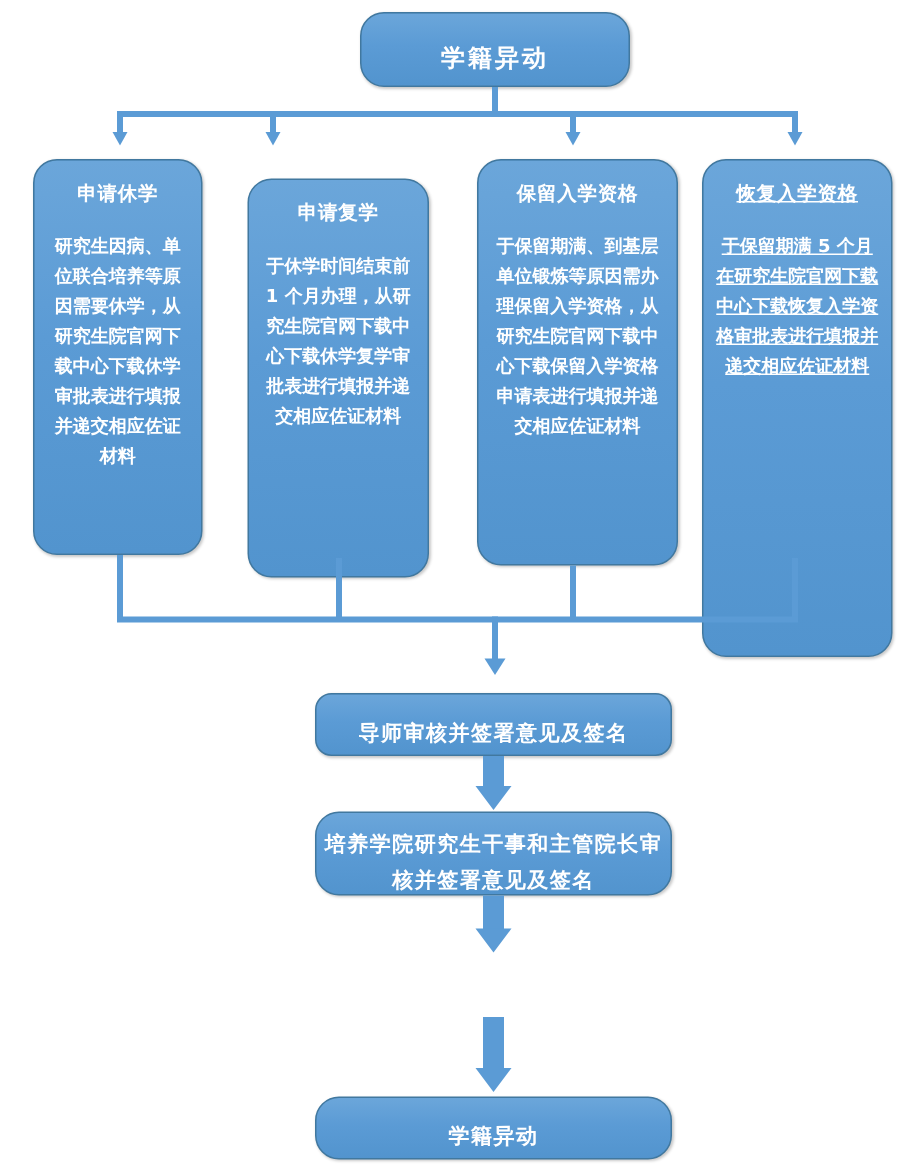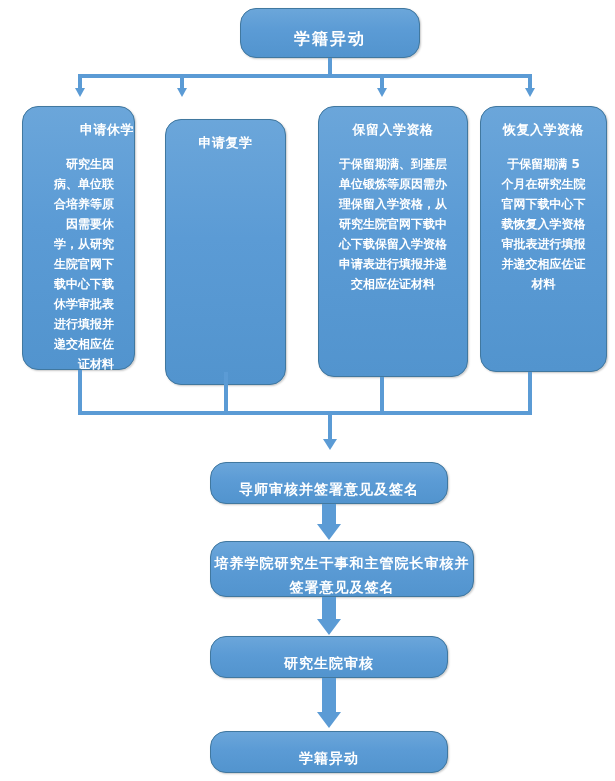--- a/index.html
+++ b/index.html
@@ -43,21 +43,21 @@
     line-height: 17px;
     letter-spacing: 0.5px;
     width: 100%;
     margin-top: 11px;
   }
   .node .body {
     font-size: 12px;
     line-height: 20px;
     width: 100%;
     letter-spacing: 0px;
-    padding: 0 20px;
+    padding: 0 8px;
     box-sizing: border-box;
   }
   .node.branch .title { margin-top: 14px; }
   .node.branch .body  { margin-top: 16px; }
 
   .node.root .title { font-size: 16px; letter-spacing: 2px; }
   .node.step .title { font-size: 14px; line-height: 24px; letter-spacing: 1px; }
 
   
   .conn {
@@ -108,66 +108,64 @@
 
   <div class="conn v" style="left:180px; top:74px; height:16px;"></div>
   <div class="arrow-down small" style="left:177px; top:88px;"></div>
 
   <div class="conn v" style="left:380px; top:74px; height:16px;"></div>
   <div class="arrow-down small" style="left:377px; top:88px;"></div>
 
   <div class="conn v" style="left:528px; top:74px; height:16px;"></div>
   <div class="arrow-down small" style="left:525px; top:88px;"></div>
 
-  <div class="node branch" style="left:22px; top:106px; width:113px; height:264px;text-align:right;">
+  <div class="node branch" style="left:22px; top:106px; width:113px; height:264px;">
     <div class="title">申请休学</div>
     <div class="body">研究生因病、单位联合培养等原因需要休学，从研究生院官网下载中心下载休学审批表进行填报并递交相应佐证材料</div>
   </div>
 
   <div class="node branch" style="left:165px; top:106px; width:121px; height:266px;margin-top:13px;">
     <div class="title">申请复学</div>
+    <div class="body">于休学时间结束前 1 个月办理，从研究生院官网下载中心下载休学复学审批表进行填报并递交相应佐证材料</div>
   </div>
 
-  <div class="node branch" style="left:318px; top:106px; width:150px; height:271px;">
+  <div class="node branch" style="left:318px; top:106px; width:134px; height:271px;">
     <div class="title">保留入学资格</div>
     <div class="body">于保留期满、到基层单位锻炼等原因需办理保留入学资格，从研究生院官网下载中心下载保留入学资格申请表进行填报并递交相应佐证材料</div>
   </div>
 
-  <div class="node branch" style="left:480px; top:106px; width:127px; height:266px;">
+  <div class="node branch" style="left:468px; top:106px; width:127px; height:332px;text-decoration:underline;">
     <div class="title">恢复入学资格</div>
     <div class="body">于保留期满 5 个月在研究生院官网下载中心下载恢复入学资格审批表进行填报并递交相应佐证材料</div>
   </div>
 
   <div class="conn v" style="left:78px; top:370px; height:44px;"></div>
   <div class="conn v" style="left:224px; top:372px; height:42px;"></div>
   <div class="conn v" style="left:380px; top:377px; height:37px;"></div>
   <div class="conn v" style="left:528px; top:372px; height:42px;"></div>
 
   <div class="conn h" style="left:78px; top:411px; width:454px;"></div>
 
   <div class="conn v" style="left:328px; top:411px; height:30px;"></div>
   <div class="arrow-down" style="left:323px; top:439px;"></div>
 
-  <div class="node step center" style="left:210px; top:462px; width:238px; height:42px;">
+  <div class="node step center" style="left:210px; top:462px; width:238px; height:42px;border-radius:11px;">
     <div class="title">导师审核并签署意见及签名</div>
   </div>
 
   <div class="thickstem" style="left:322px; top:504px; height:22px;"></div>
   <div class="arrow-down big" style="left:317px; top:524px;"></div>
 
-  <div class="node step center" style="left:210px; top:541px; width:264px; height:56px;">
+  <div class="node step center" style="left:210px; top:541px; width:238px; height:56px;">
     <div class="title">培养学院研究生干事和主管院长审核并签署意见及签名</div>
   </div>
 
   <div class="thickstem" style="left:322px; top:597px; height:24px;"></div>
   <div class="arrow-down big" style="left:317px; top:619px;"></div>
 
-  <div class="node step center" style="left:210px; top:636px; width:238px; height:42px;">
-    <div class="title">研究生院审核</div>
-  </div>
 
   <div class="thickstem" style="left:322px; top:678px; height:36px;"></div>
   <div class="arrow-down big" style="left:317px; top:712px;"></div>
 
   <div class="node step center" style="left:210px; top:731px; width:238px; height:42px;">
     <div class="title">学籍异动</div>
   </div>
 
 </div>
 

